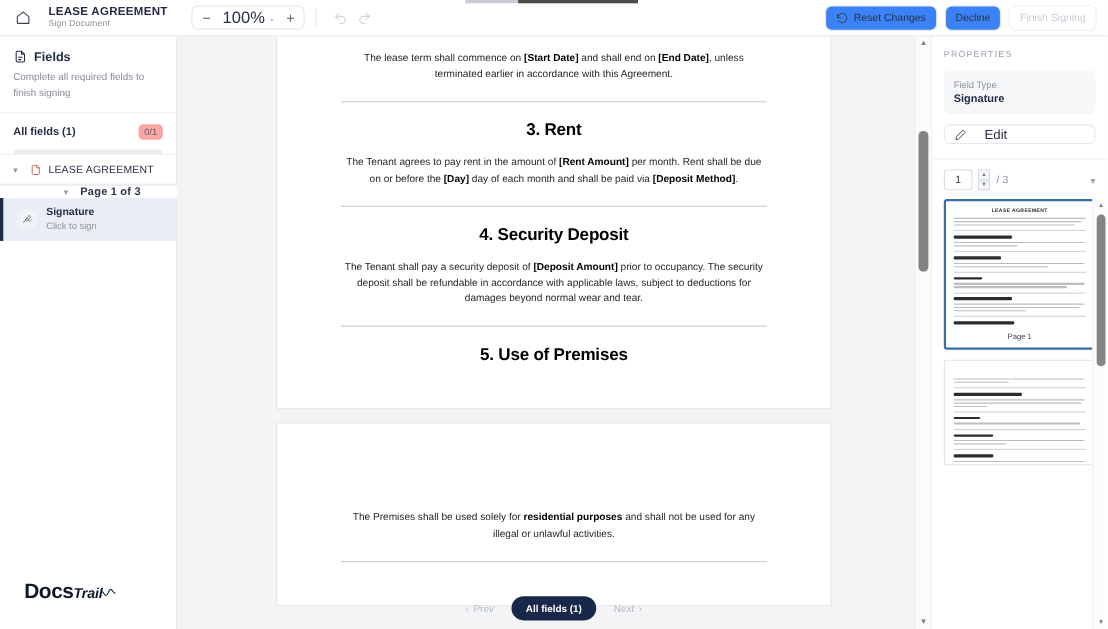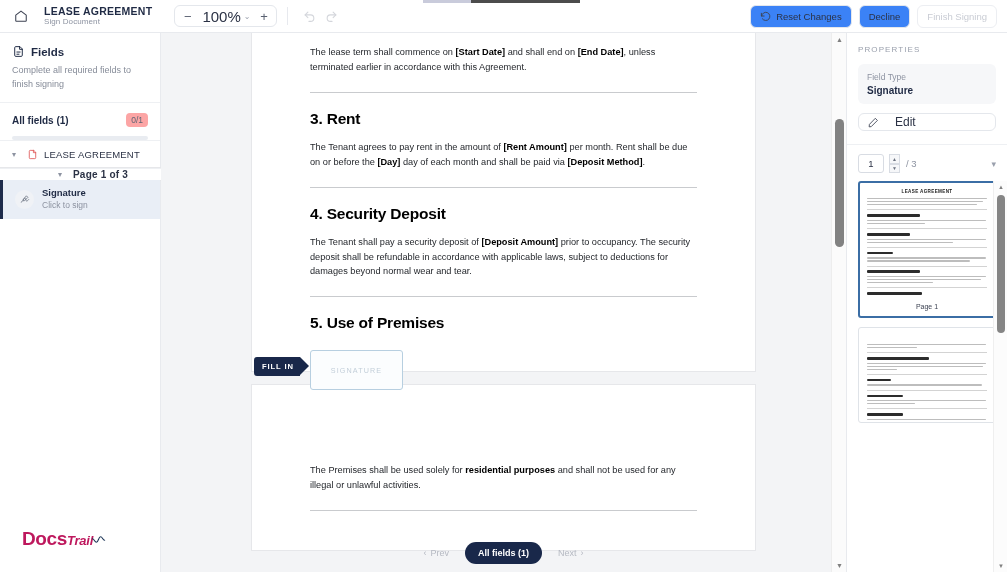--- a/index.html
+++ b/index.html
@@ -97,28 +97,28 @@
     display:flex; align-items:center; justify-content:center; flex:0 0 19px;
   }
   .sb-field-txt { line-height:1.15; }
   .sb-field-name { font-size:9.5px; font-weight:bold; color:#1f2a44; }
   .sb-field-hint { font-size:8.5px; color:#8d93a1; margin-top:2px; }
 
   .sb-spacer { flex:1 1 auto; }
   .sb-logo { padding: 0 0 22px 22px; }
 
   
-  .logo { display:inline-flex; align-items:baseline; color:#be185d; }
+  .logo { display:inline-flex; align-items:baseline; color:#0f172a; }
   .logo .docs { font-family:"Liberation Sans", sans-serif; font-size:19px; font-weight:bold; letter-spacing:-.4px; }
   .logo .trail { font-family:Liberation Sans, sans-serif; font-size:13px; font-style:italic; font-weight:bold; letter-spacing:-.2px; }
 
   
   .viewer { flex:1 1 auto; position:relative; background:#f3f4f6; min-width:0; display:flex; flex-direction:column;}
   .viewer-scroll { position:absolute; inset:0; overflow:hidden; }
-  .page-wrap { display:flex; justify-content:center; }
+  .page-wrap { display:flex; justify-content:center;text-align:center; }
   .page {
     width: 503px; background:#fff; box-shadow: 0 0 0 1px #e6e7ea;
     padding: 0 58px;
   }
   .page.p1 { height: 338px; padding-top:12px; }
   .page.p2 { height: 165px; margin-top:14px; padding-top:0px; }
 
   .para { font-family:"Liberation Sans", sans-serif; font-size:9.2px; color:#24272c; line-height:1.62; margin-bottom:0; }
   .para b { font-weight:bold; color:#000; }
   .hr { border-top:1px solid #c9cbce; margin: 17px 0 0 0; }
@@ -335,28 +335,20 @@
             <h2 class="h2">3. Rent</h2>
             <p class="para"><span>The Tenant agrees to pay rent in the amount of </span><b>[Rent Amount]</b><span> per month. Rent shall be due on or before the </span><b>[Day]</b><span> day of each month and shall be paid via </span><b>[Deposit Method]</b><span>.</span></p>
             <div class="hr"></div>
 
             <h2 class="h2">4. Security Deposit</h2>
             <p class="para"><span>The Tenant shall pay a security deposit of </span><b>[Deposit Amount]</b><span> prior to occupancy. The security deposit shall be refundable in accordance with applicable laws, subject to deductions for damages beyond normal wear and tear.</span></p>
             <div class="hr"></div>
 
             <h2 class="h2">5. Use of Premises</h2>
 
-            <div class="sig-row">
-              <div class="fillin">
-                <span>FILL IN</span>
-              </div>
-              <div class="sigbox">
-                <span>SIGNATURE</span>
-              </div>
-            </div>
           </div>
         </div>
 
         <div class="page-wrap">
           <div class="page p2">
             <div style="height:78px"></div>
             <p class="para"><span>The Premises shall be used solely for </span><b>residential purposes</b><span> and shall not be used for any illegal or unlawful activities.</span></p>
             <div class="hr"></div>
           </div>
         </div>

